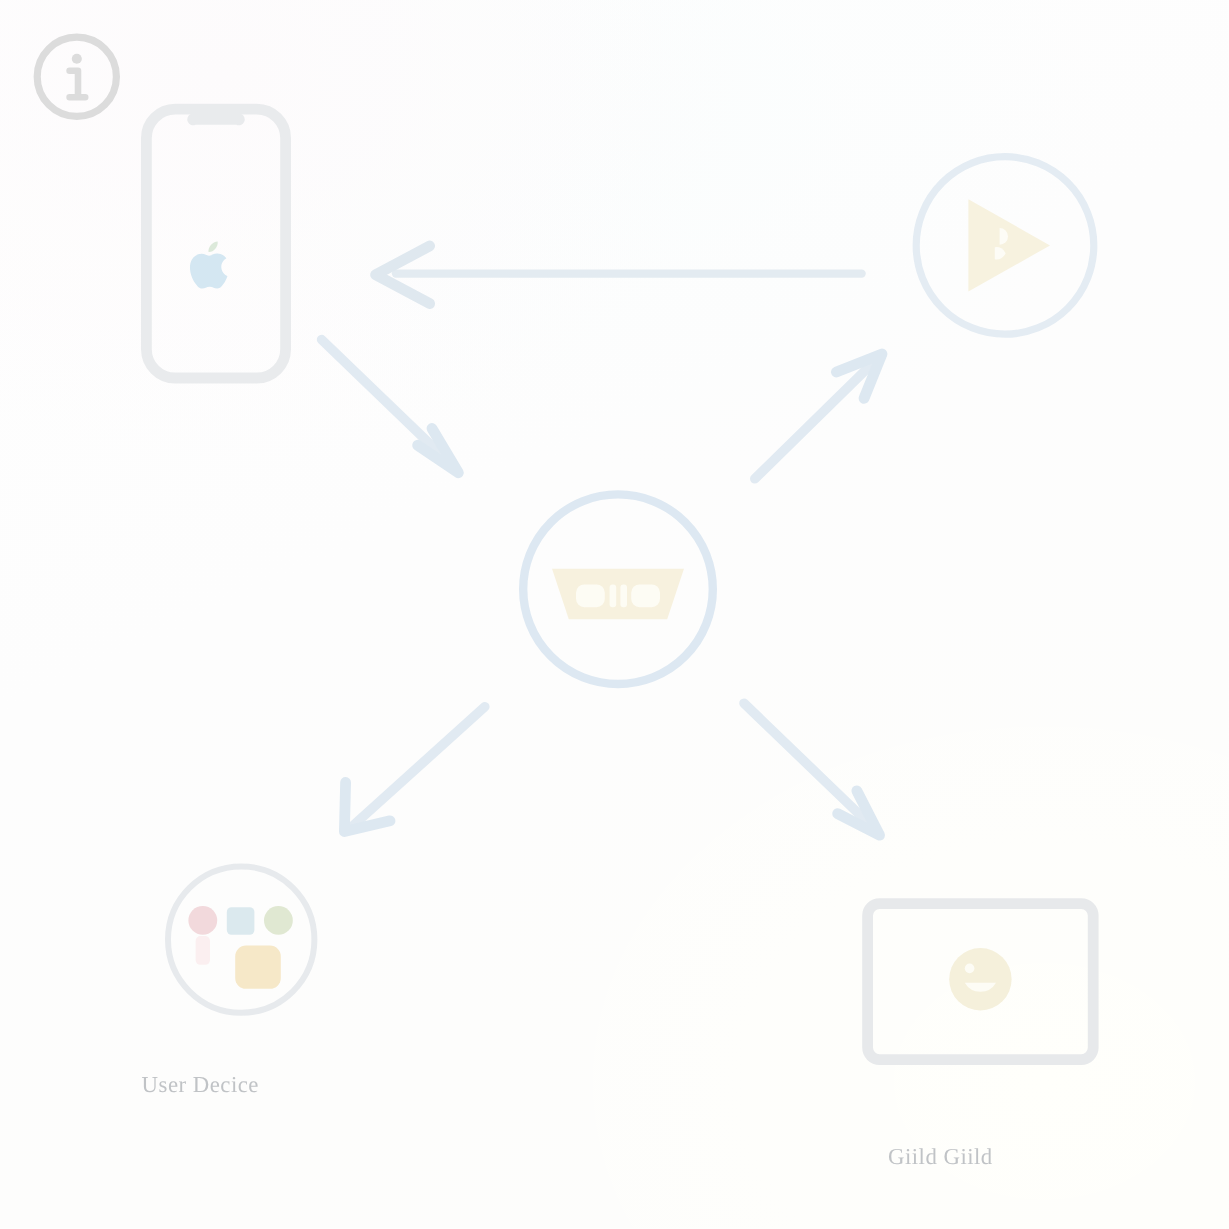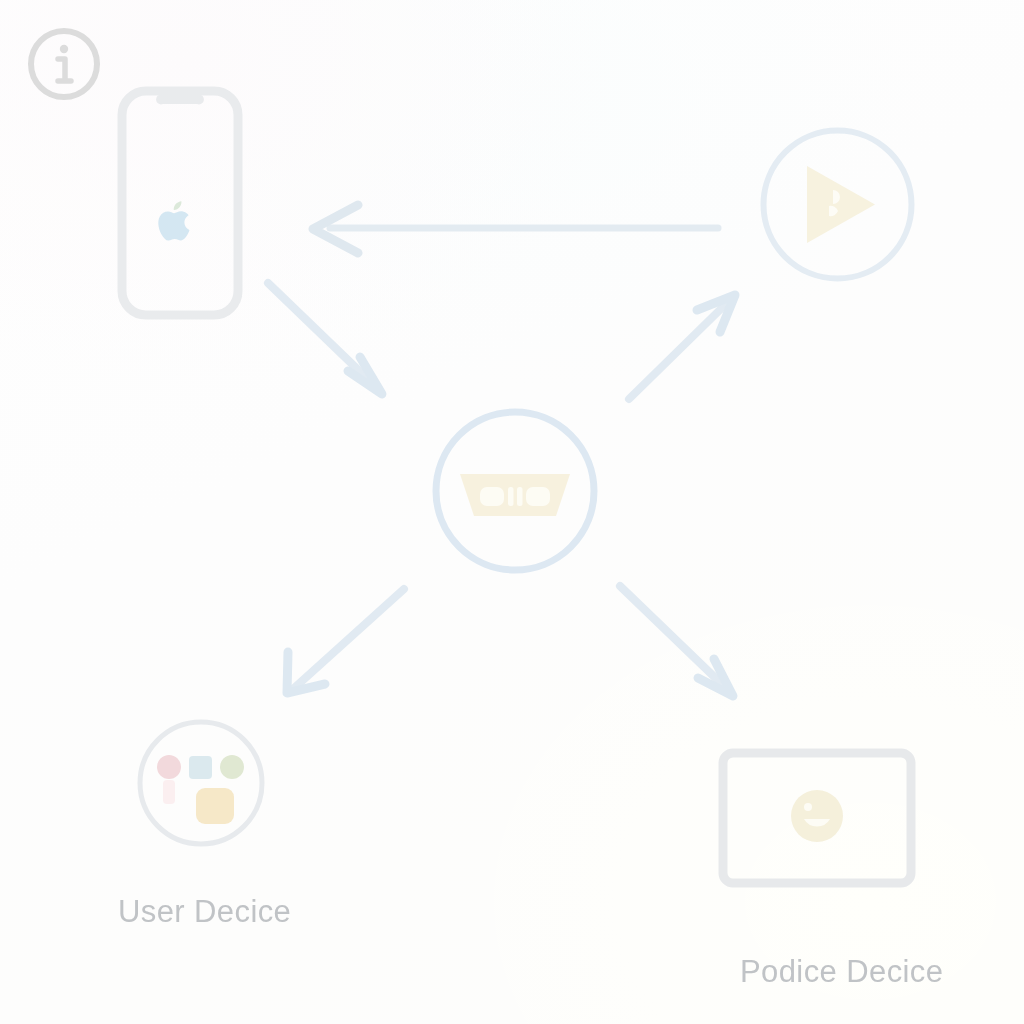--- a/index.html
+++ b/index.html
@@ -24,25 +24,25 @@
   }
 
   
   .node {
     position: absolute;
     box-sizing: border-box;
   }
   .label {
     position: absolute;
     color: #c0c3c6;
-    font-size: 31px;
+    font-size: 19px;
     font-weight: 400;
     letter-spacing: 0.4px;
     white-space: nowrap;
-    font-family: Liberation Sans, sans-serif;
+    font-family: Liberation Serif, serif;
   }
 
   
   #info-badge {
     left: 25px;
     top: 25px;
     width: 78px;
     height: 78px;
   }
 
@@ -204,15 +204,15 @@
       <g transform="translate(99,68)">
         <circle cx="0" cy="0" r="26" fill="#f5f0db"></circle>
         <circle cx="-9" cy="-9" r="4" fill="#fdfcf5"></circle>
         <path d="M-13 3 a15 15 0 0 0 26 0 z" fill="#fdfcf5"></path>
       </g>
     </svg>
   </div>
 
   <div class="label" id="label-user-device">User Decice</div>
 
-  <div class="label" id="label-product-guild">Podice Decice</div>
+  <div class="label" id="label-product-guild">Giild Giild</div>
 
 </div>
 
 </body></html>

